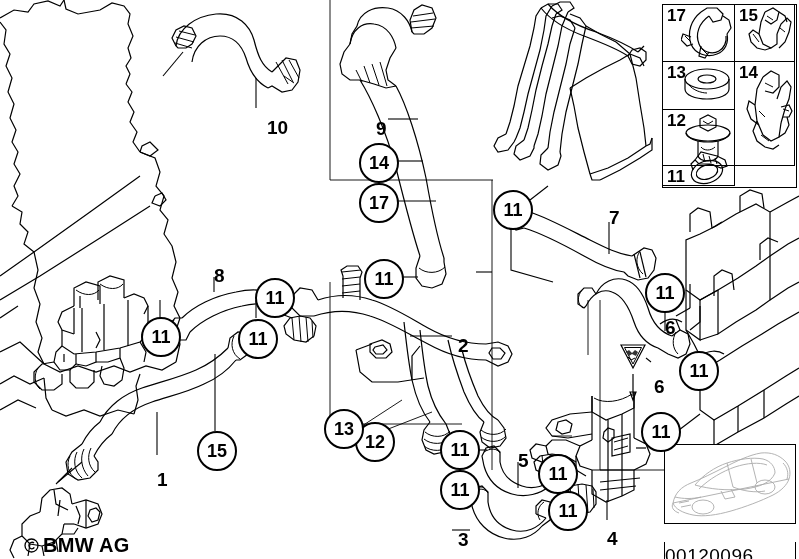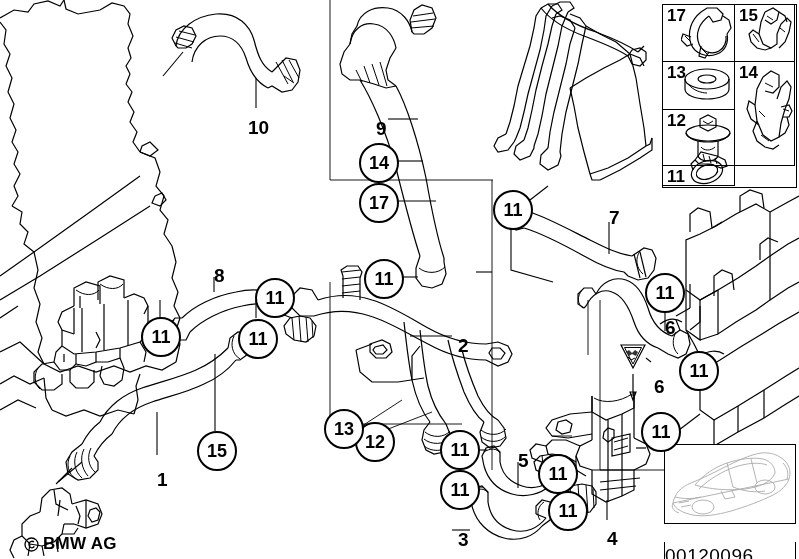--- a/index.html
+++ b/index.html
@@ -32,21 +32,21 @@
   #vehbox{position:absolute;left:664px;top:444px;width:130px;height:78px;
           border:1px solid #000;background:#fff;z-index:30;}
   #numbox{position:absolute;left:664px;top:542px;width:130px;height:28px;
           border:1px solid #000;border-top:none;background:#fff;z-index:30;
           display:flex;align-items:center;}
   #numbox span{font-size:19px;letter-spacing:0.5px;}
 
   
   #bmwmark{position:absolute;left:24px;top:534px;z-index:40;
            display:flex;align-items:center;gap:4px;}
-  #bmwmark .ctxt{font-size:17px;font-weight:bold;letter-spacing:0.3px;}
+  #bmwmark .ctxt{font-size:20px;font-weight:bold;letter-spacing:0.3px;}
 
   .ln{stroke:#000;fill:none;}
   .thin{stroke-width:1;}
   .med{stroke-width:1.2;}
   .lead{stroke-width:1.1;}
   .dash{stroke-width:0.9;}
 </style>
 </head>
 <body>
 
@@ -474,21 +474,21 @@
   <div id="callouts">
       <div class="plabel" style="left: 157px; top: 470px;">1</div>
       <div class="plabel" style="left: 458px; top: 336px;">2</div>
       <div class="plabel" style="left: 458px; top: 530px;">3</div>
       <div class="plabel" style="left: 607px; top: 529px;">4</div>
       <div class="plabel" style="left: 518px; top: 451px;">5</div>
       <div class="plabel" style="left: 665px; top: 318px;">6</div>
       <div class="plabel" style="left: 609px; top: 208px;">7</div>
       <div class="plabel" style="left: 214px; top: 266px;">8</div>
       <div class="plabel" style="left: 376px; top: 119px;">9</div>
-      <div class="plabel" style="left: 248px; top: 118px;">10</div>
+      <div class="plabel" style="left: 267px; top: 118px;">10</div>
       <div class="plabel" style="left: 654px; top: 377px;">6</div>
       <div class="bubble b36" style="left: 159px; top: 335px;">11</div>
       <div class="bubble b36" style="left: 273px; top: 296px;">11</div>
       <div class="bubble b36" style="left: 256px; top: 337px;">11</div>
       <div class="bubble b36" style="left: 382px; top: 277px;">11</div>
       <div class="bubble b36" style="left: 511px; top: 208px;">11</div>
       <div class="bubble b36" style="left: 663px; top: 291px;">11</div>
       <div class="bubble b36" style="left: 697px; top: 369px;">11</div>
       <div class="bubble b36" style="left: 659px; top: 430px;">11</div>
       <div class="bubble b36" style="left: 458px; top: 448px;">11</div>

